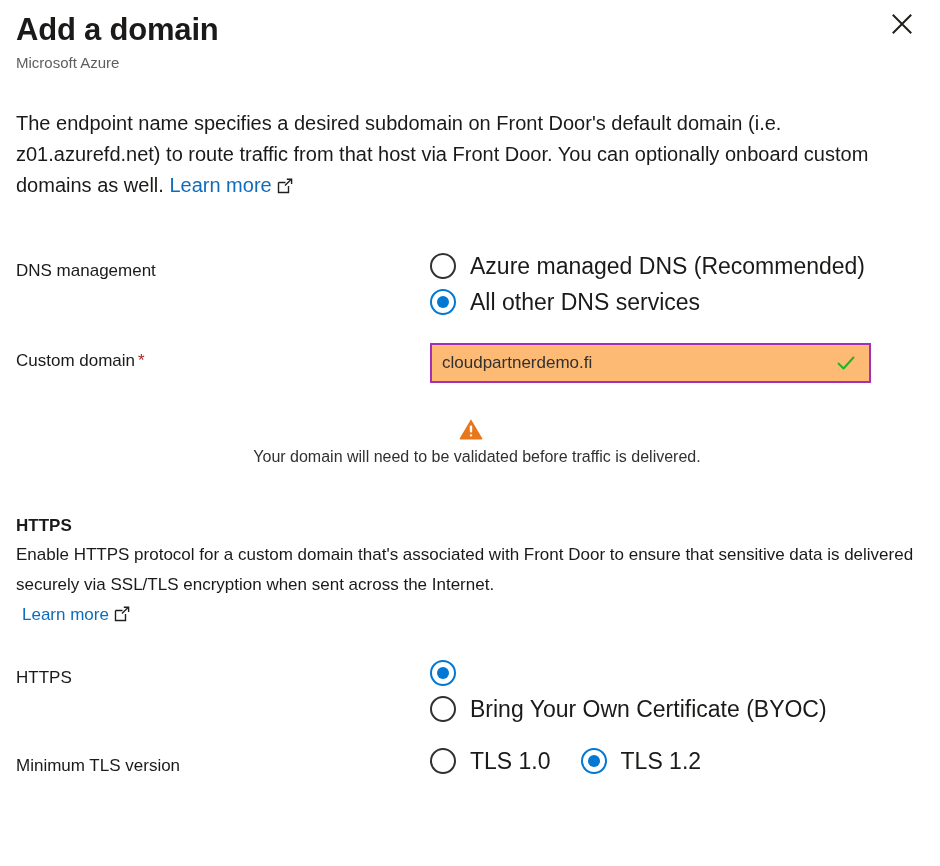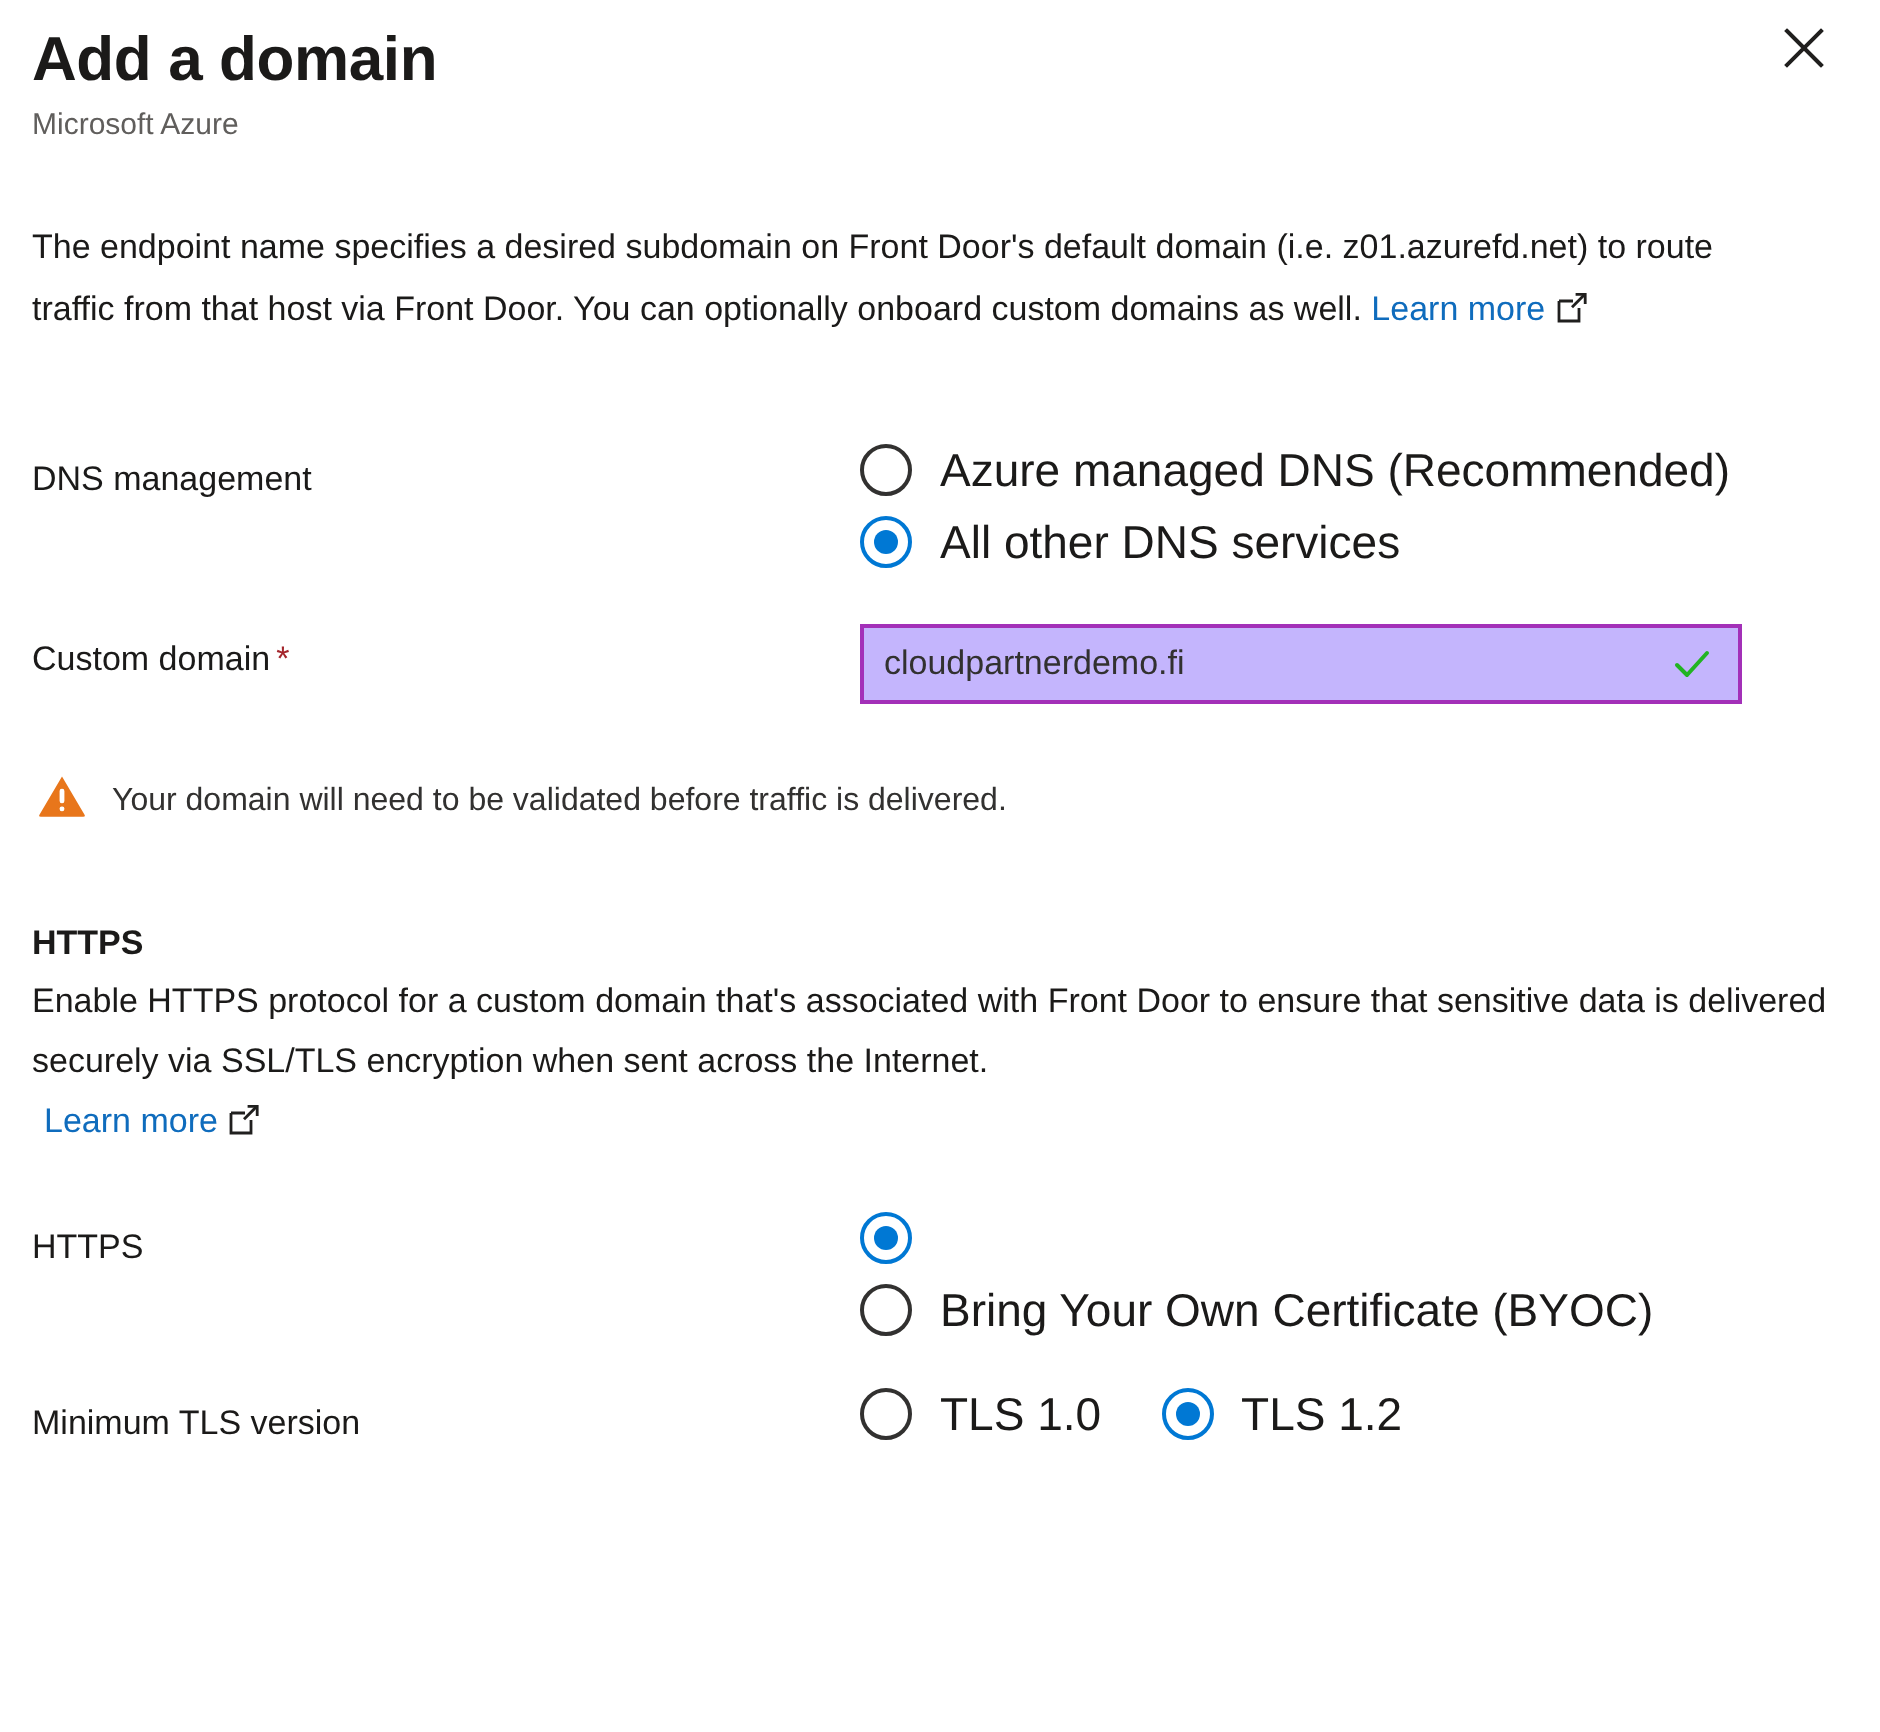--- a/index.html
+++ b/index.html
@@ -58,21 +58,21 @@
     padding: 0;
   }
   .close-btn svg { display: block; }
 
   
   .body {
     padding: 0 16px;
   }
 
   .intro {
-    font-size: 17px;
+    font-size: 20px;
     line-height: 31px;
     color: #1b1a19;
     margin: 34px 0 0 0;
     max-width: 880px;
   }
 
   .link {
     color: #0f6cbd;
     text-decoration: none;
     cursor: pointer;
@@ -157,21 +157,21 @@
     line-height: 26px;
     color: #1b1a19;
     white-space: nowrap;
   }
 
   
   .text-input-wrap {
     width: 441px;
     height: 40px;
     border: 2px solid #a330b8;
-    background: #c4b5fd;
+    background: #fdba74;
     box-sizing: border-box;
     display: flex;
     align-items: center;
     padding: 0 8px 0 10px;
   }
   .text-input {
     flex: 1 1 auto;
     border: none;
     outline: none;
     font-family: "Liberation Sans", sans-serif;
@@ -187,20 +187,21 @@
     align-items: center;
     padding-right: 4px;
   }
 
   
   .warning-row {
     display: flex;
     align-items: center;
     margin-top: 34px;
     padding-left: 2px;
+    flex-direction: column;
   }
   .warning-text {
     font-size: 16px;
     line-height: 24px;
     color: #323130;
     margin-left: 12px;
   }
 
   
   .section {

